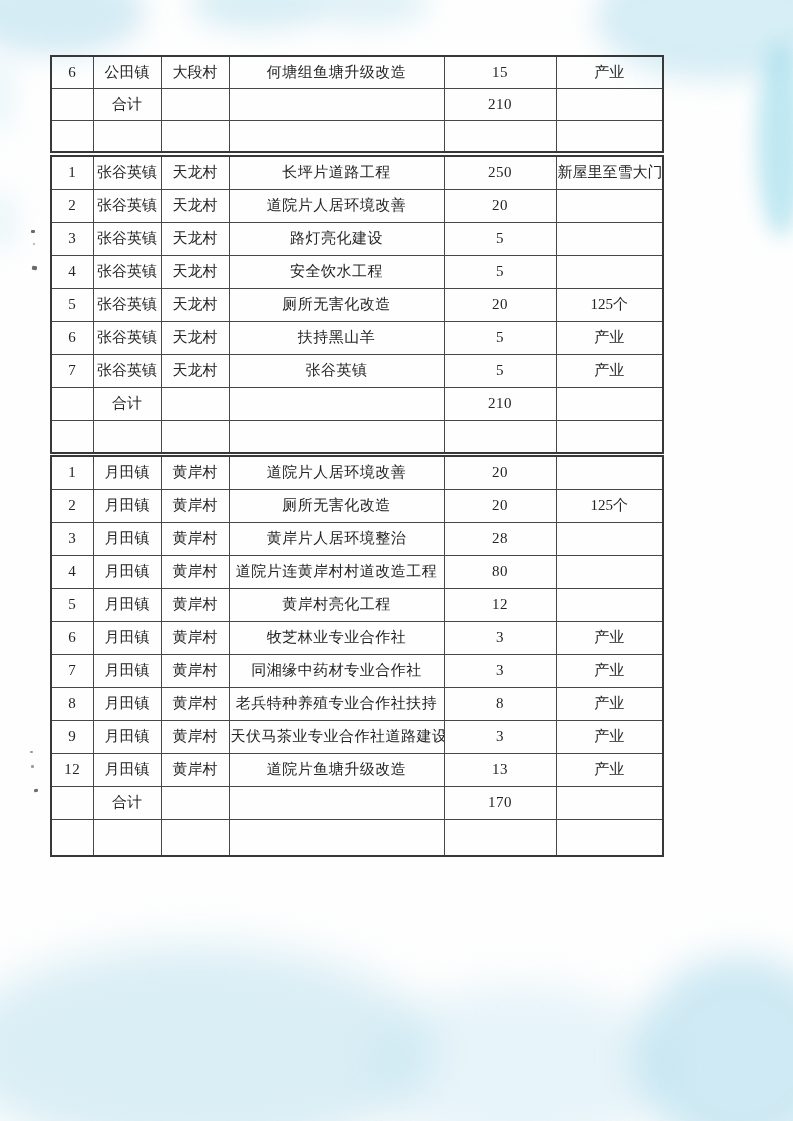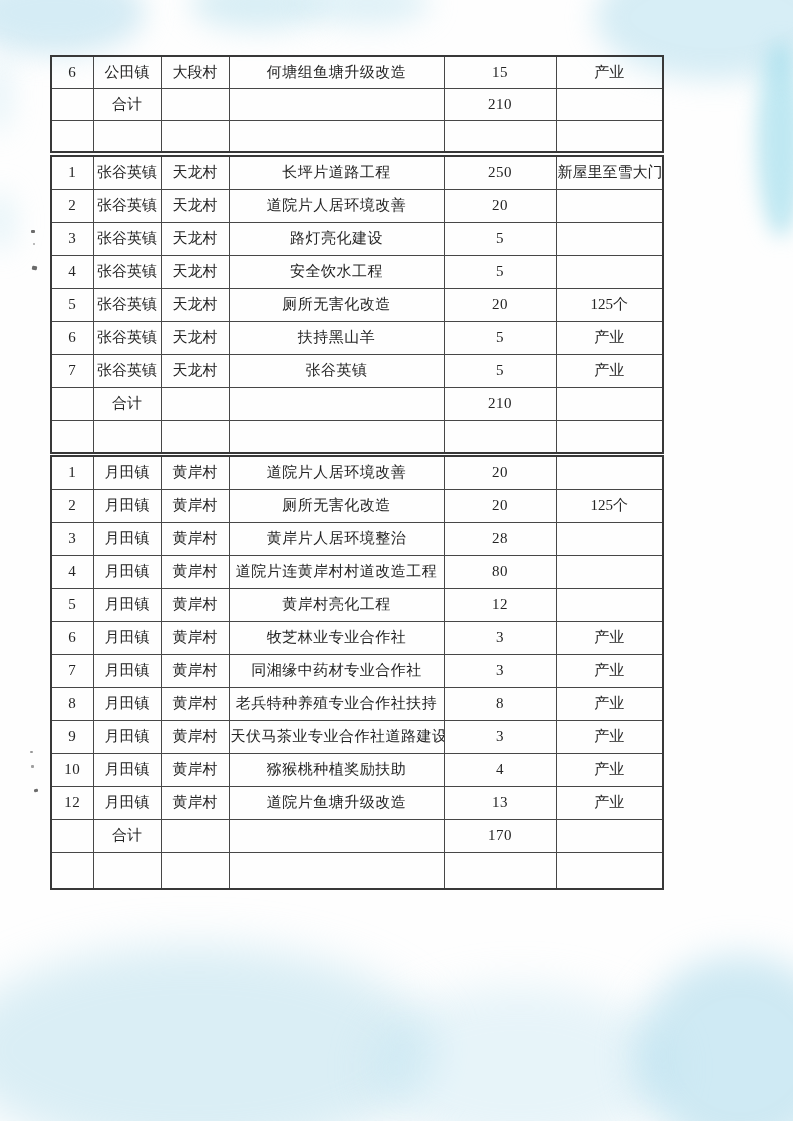--- a/index.html
+++ b/index.html
@@ -249,28 +249,20 @@
       </tr>
       <tr>
         <td class="num">9</td>
         <td>月田镇</td>
         <td>黄岸村</td>
         <td class="proj">天伏马茶业专业合作社道路建设</td>
         <td class="num">3</td>
         <td>产业</td>
       </tr>
       <tr>
-        <td class="num">10</td>
-        <td>月田镇</td>
-        <td>黄岸村</td>
-        <td class="proj">猕猴桃种植奖励扶助</td>
-        <td class="num">4</td>
-        <td>产业</td>
-      </tr>
-      <tr>
         <td class="num">12</td>
         <td>月田镇</td>
         <td>黄岸村</td>
         <td class="proj">道院片鱼塘升级改造</td>
         <td class="num">13</td>
         <td>产业</td>
       </tr>
       <tr>
         <td></td>
         <td>合计</td>

